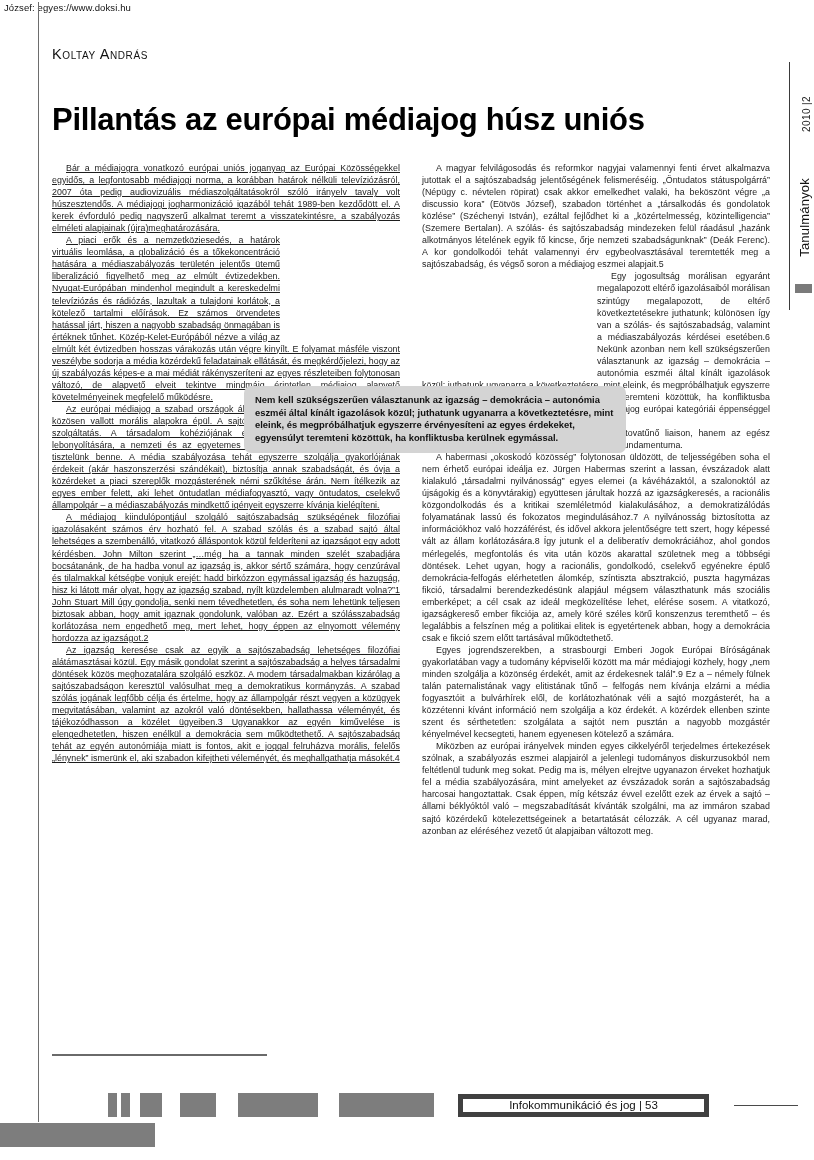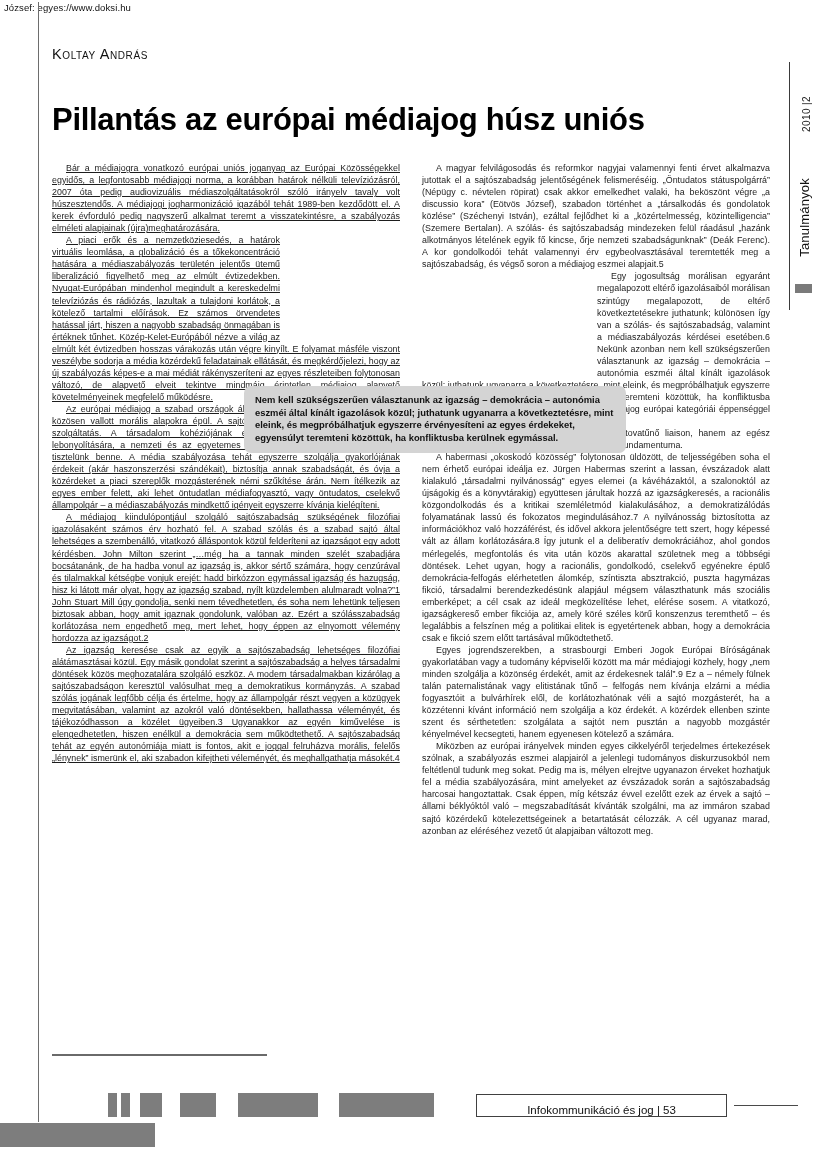--- a/index.html
+++ b/index.html
@@ -195,29 +195,29 @@
     position: absolute;
     left: 0;
     top: 1123px;
     width: 155px;
     height: 24px;
     background: #7d7d7d;
   }
 
   .footer-page {
     position: absolute;
-    left: 476px;
+    left: 458px;
     top: 1094px;
     width: 251px;
     height: 23px;
-    border: 1px solid #404040;
+    border: 5px solid #404040;
     box-sizing: border-box;
     background: #fff;
     display: flex;
-    align-items: flex-end;
+    align-items: flex-start;
     justify-content: center;
     font-size: 11.5px;
     color: #111;
   }
   .footer-tail {
     position: absolute;
     left: 734px;
     top: 1105px;
     width: 64px;
     height: 1px;

